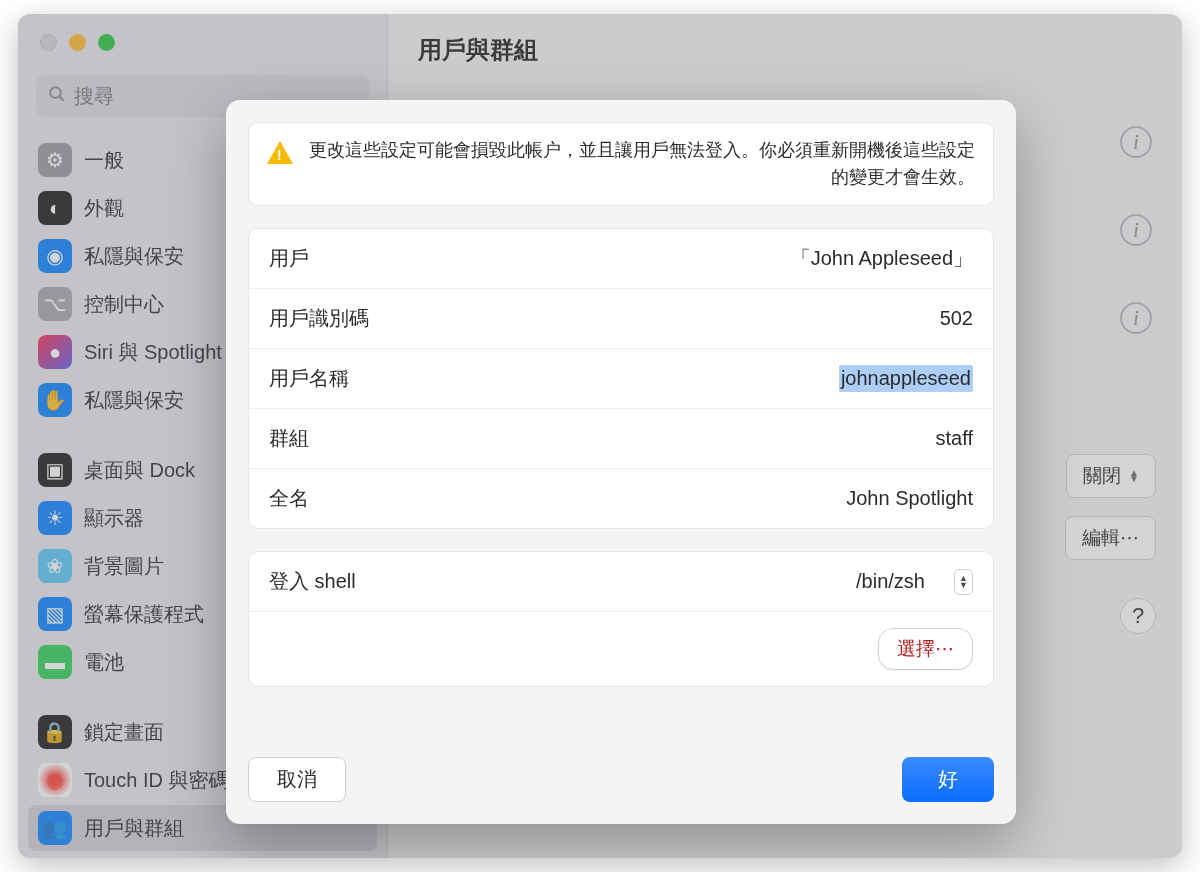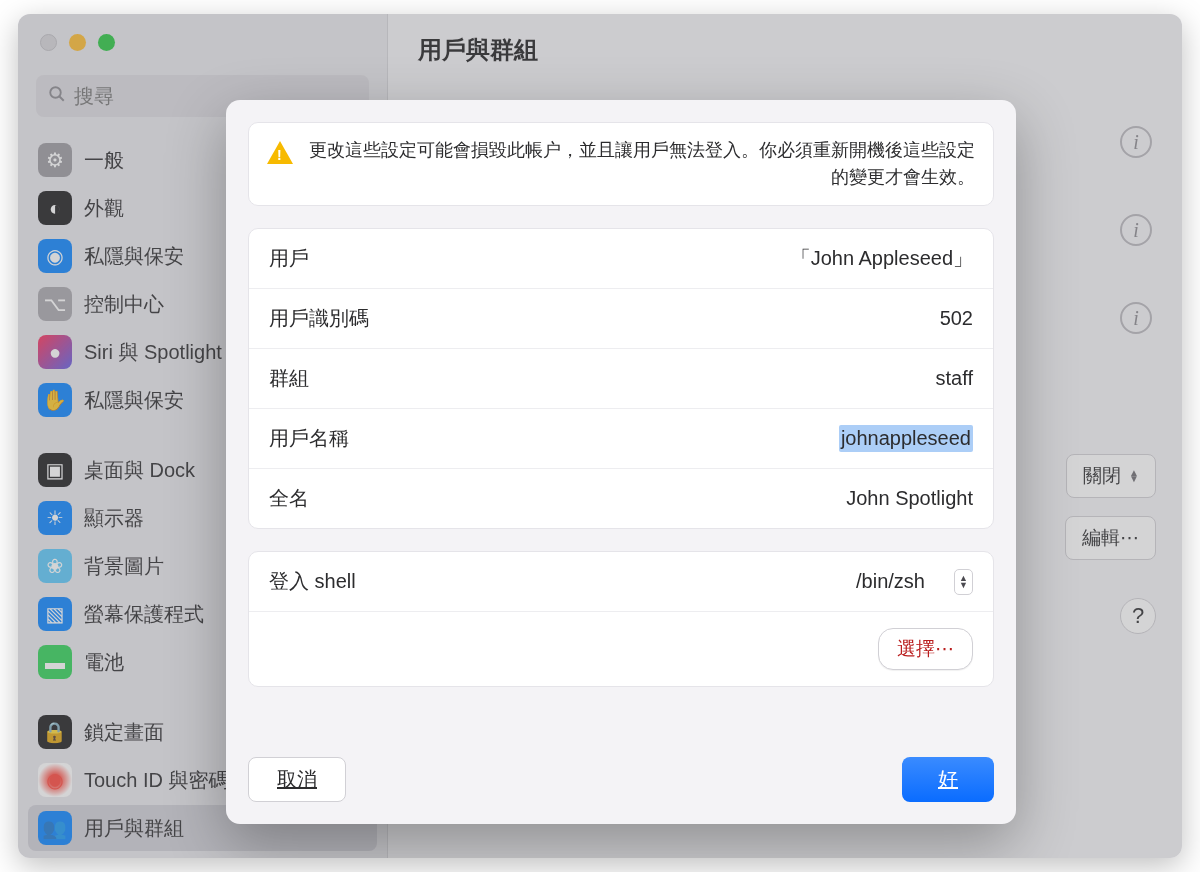--- a/index.html
+++ b/index.html
@@ -227,21 +227,20 @@
       padding-top: 8px;
     }
     .btn {
       border-radius: 8px;
       padding: 8px 28px;
       font-size: 20px;
       cursor: pointer;
       border: 1px solid #d1d0d5;
       background: #fff;
       color: #2c2c2e;
-      text-decoration: underline;
     }
     .btn.primary {
       background: linear-gradient(#3a8bff,#0a6cff);
       color: #fff;
       border: none;
       padding: 9px 36px;
     }
   </style>
 </head>
 <body>
@@ -358,26 +357,26 @@
     <div class="section">
       <div class="row">
         <span class="row-label">用戶</span>
         <span class="row-value">「John Appleseed」</span>
       </div>
       <div class="row">
         <span class="row-label">用戶識別碼</span>
         <span class="row-value">502</span>
       </div>
       <div class="row">
+        <span class="row-label">用戶名稱</span>
+        <span class="row-value selected-text">johnappleseed</span>
+      </div>
+      <div class="row">
         <span class="row-label">群組</span>
         <span class="row-value">staff</span>
-      </div>
-      <div class="row">
-        <span class="row-label">用戶名稱</span>
-        <span class="row-value selected-text">johnappleseed</span>
       </div>
       <div class="row">
         <span class="row-label">全名</span>
         <span class="row-value">John Spotlight</span>
       </div>
     </div>
 
     <div class="section">
       <div class="row">
         <span class="row-label">登入 shell</span>

